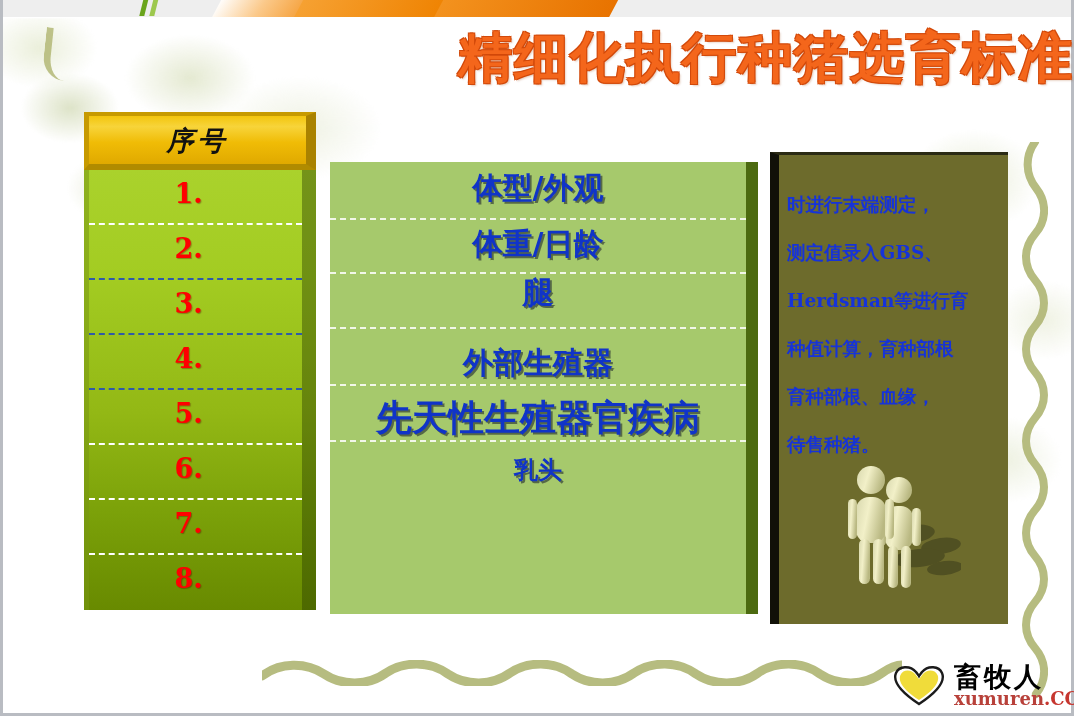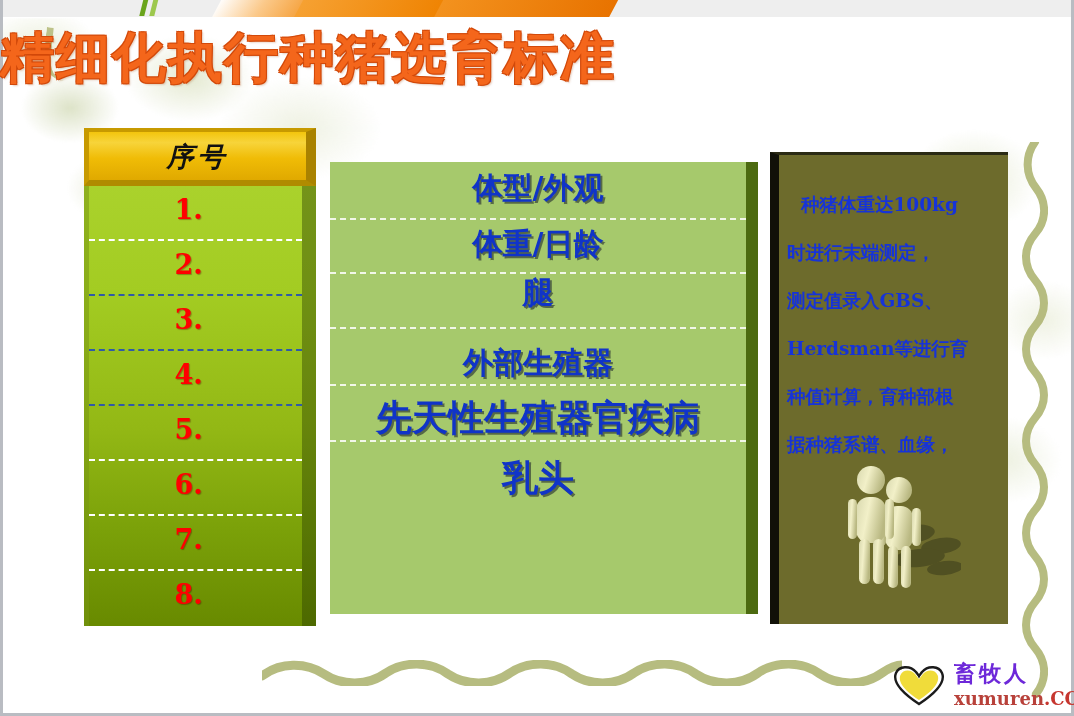--- a/index.html
+++ b/index.html
@@ -98,37 +98,37 @@
   .edge-bottom {
     position: absolute; left: 0; bottom: 0; width: 1074px; height: 3px;
     background: #b9bcc2;
   }
 
   
   .title {
     position: absolute;
     left: 0; top: 22px;
     width: 1074px;
-    text-align: left;
+    text-align: right;
     font-family: "DejaVu Sans", sans-serif;
     font-size: 54px;
     font-weight: bold;
     letter-spacing: 2px;
     color: #F4661B;
     text-shadow:
       -1px -1px 0 #d2490a, 1px -1px 0 #d2490a,
       -1px  1px 0 #d2490a, 1px  1px 0 #d2490a,
        2px  2px 2px rgba(150,60,0,.25);
     white-space: nowrap;
   }
 
   
   .col-left {
     position: absolute;
-    left: 84px; top: 128px;
+    left: 84px; top: 112px;
     width: 232px;
   }
   .lc-header {
     position: relative;
     height: 58px;
     background: linear-gradient(180deg, #f3c50d 0%, #f7d43a 22%, #f0bc06 55%, #e0a900 100%);
     border-top: 4px solid #c79a00;
     border-left: 5px solid #c79a00;
     border-right: 10px solid #a98200;
     border-bottom: 6px solid #b08b00;
@@ -254,23 +254,23 @@
     right: 6px; bottom: 8px;
     width: 186px; height: 50px;
   }
   .logo-heart {
     position: absolute; left: 8px; top: 4px;
     width: 58px; height: 44px;
   }
   .logo-cn {
     position: absolute; left: 72px; top: 1px;
     font-family: "DejaVu Sans", sans-serif;
-    font-size: 22px;
-    font-weight: bold;
-    color: #6d28d9;
+    font-size: 27px;
+    font-weight: bold;
+    color: #000000;
     letter-spacing: 3px;
     white-space: nowrap;
   }
   .logo-en {
     position: absolute; left: 72px; top: 30px;
     font-family: "DejaVu Serif", serif;
     font-size: 18px;
     font-weight: bold;
     color: #b8413a;
     letter-spacing: 0px;
@@ -343,21 +343,21 @@
     <div class="mid-row" style="height:55px">
       <div class="mid-label" style="top:-2px;font-size:31px">腿</div>
     </div>
     <div class="mid-row" style="height:57px">
       <div class="mid-label" style="top:14px;font-size:30px">外部生殖器</div>
     </div>
     <div class="mid-row" style="height:56px">
       <div class="mid-label" style="top:8px;font-size:36px">先天性生殖器官疾病</div>
     </div>
     <div class="mid-row" style="height:56px">
-      <div class="mid-label" style="top:12px;font-size:36px">乳头</div>
+      <div class="mid-label" style="top:12px;font-size:24px">乳头</div>
     </div>
   </div>
 
   <div class="col-right">
 
     <svg class="people" viewBox="0 0 120 130">
       <defs>
         <linearGradient id="figGrad" x1="0" y1="0" x2="1" y2="0.3">
           <stop offset="0%" stop-color="#d8d8ae"></stop>
           <stop offset="45%" stop-color="#f2f0c8"></stop>
@@ -385,26 +385,26 @@
         <circle cx="30" cy="18" r="14"></circle>
         <rect x="15" y="35" width="30" height="46" rx="13"></rect>
         <rect x="7" y="37" width="9" height="40" rx="4.5"></rect>
         <rect x="44" y="37" width="9" height="40" rx="4.5"></rect>
         <rect x="18" y="77" width="11" height="45" rx="5.5"></rect>
         <rect x="32" y="77" width="11" height="45" rx="5.5"></rect>
       </g>
     </svg>
 
     <div class="rc-lines">
-      <div class="rc-line indent">种猪体重达100kg</div>
       <div class="rc-line">时进行末端测定，</div>
       <div class="rc-line">测定值录入GBS、</div>
       <div class="rc-line">Herdsman等进行育</div>
       <div class="rc-line">种值计算，育种部根</div>
-      <div class="rc-line">据种猪系谱、血缘，</div>
+      <div class="rc-line">育种部根、血缘，</div>
+      <div class="rc-line">待售种猪。</div>
     </div>
   </div>
 
   <svg class="wave-bottom" viewBox="0 0 640 26" preserveAspectRatio="none">
     <path d="M0,16 C18,2 44,2 62,14 C80,26 106,26 124,13 C142,1 168,1 186,14 C204,26 230,26 248,13 C266,1 292,1 310,14 C328,26 354,26 372,13 C390,1 416,1 434,14 C452,26 478,26 496,13 C514,1 540,1 558,14 C576,26 602,26 620,13 C630,6 636,5 640,5" fill="none" stroke="#b3b97a" stroke-width="9" stroke-linecap="round"></path>
   </svg>
 
   <svg class="wave-right" viewBox="0 0 26 560" preserveAspectRatio="none">
     <path d="M13,0 C3,14 3,32 14,46 C25,60 25,78 13,92 C1,106 1,124 13,138 C25,152 25,170 13,184 C1,198 1,216 13,230 C25,244 25,262 13,276 C1,290 1,308 13,322 C25,336 25,354 13,368 C1,382 1,400 13,414 C25,428 25,446 13,460 C1,474 1,492 13,506 C25,520 25,538 14,552" fill="none" stroke="#b3b97a" stroke-width="8" stroke-linecap="round"></path>
   </svg>

